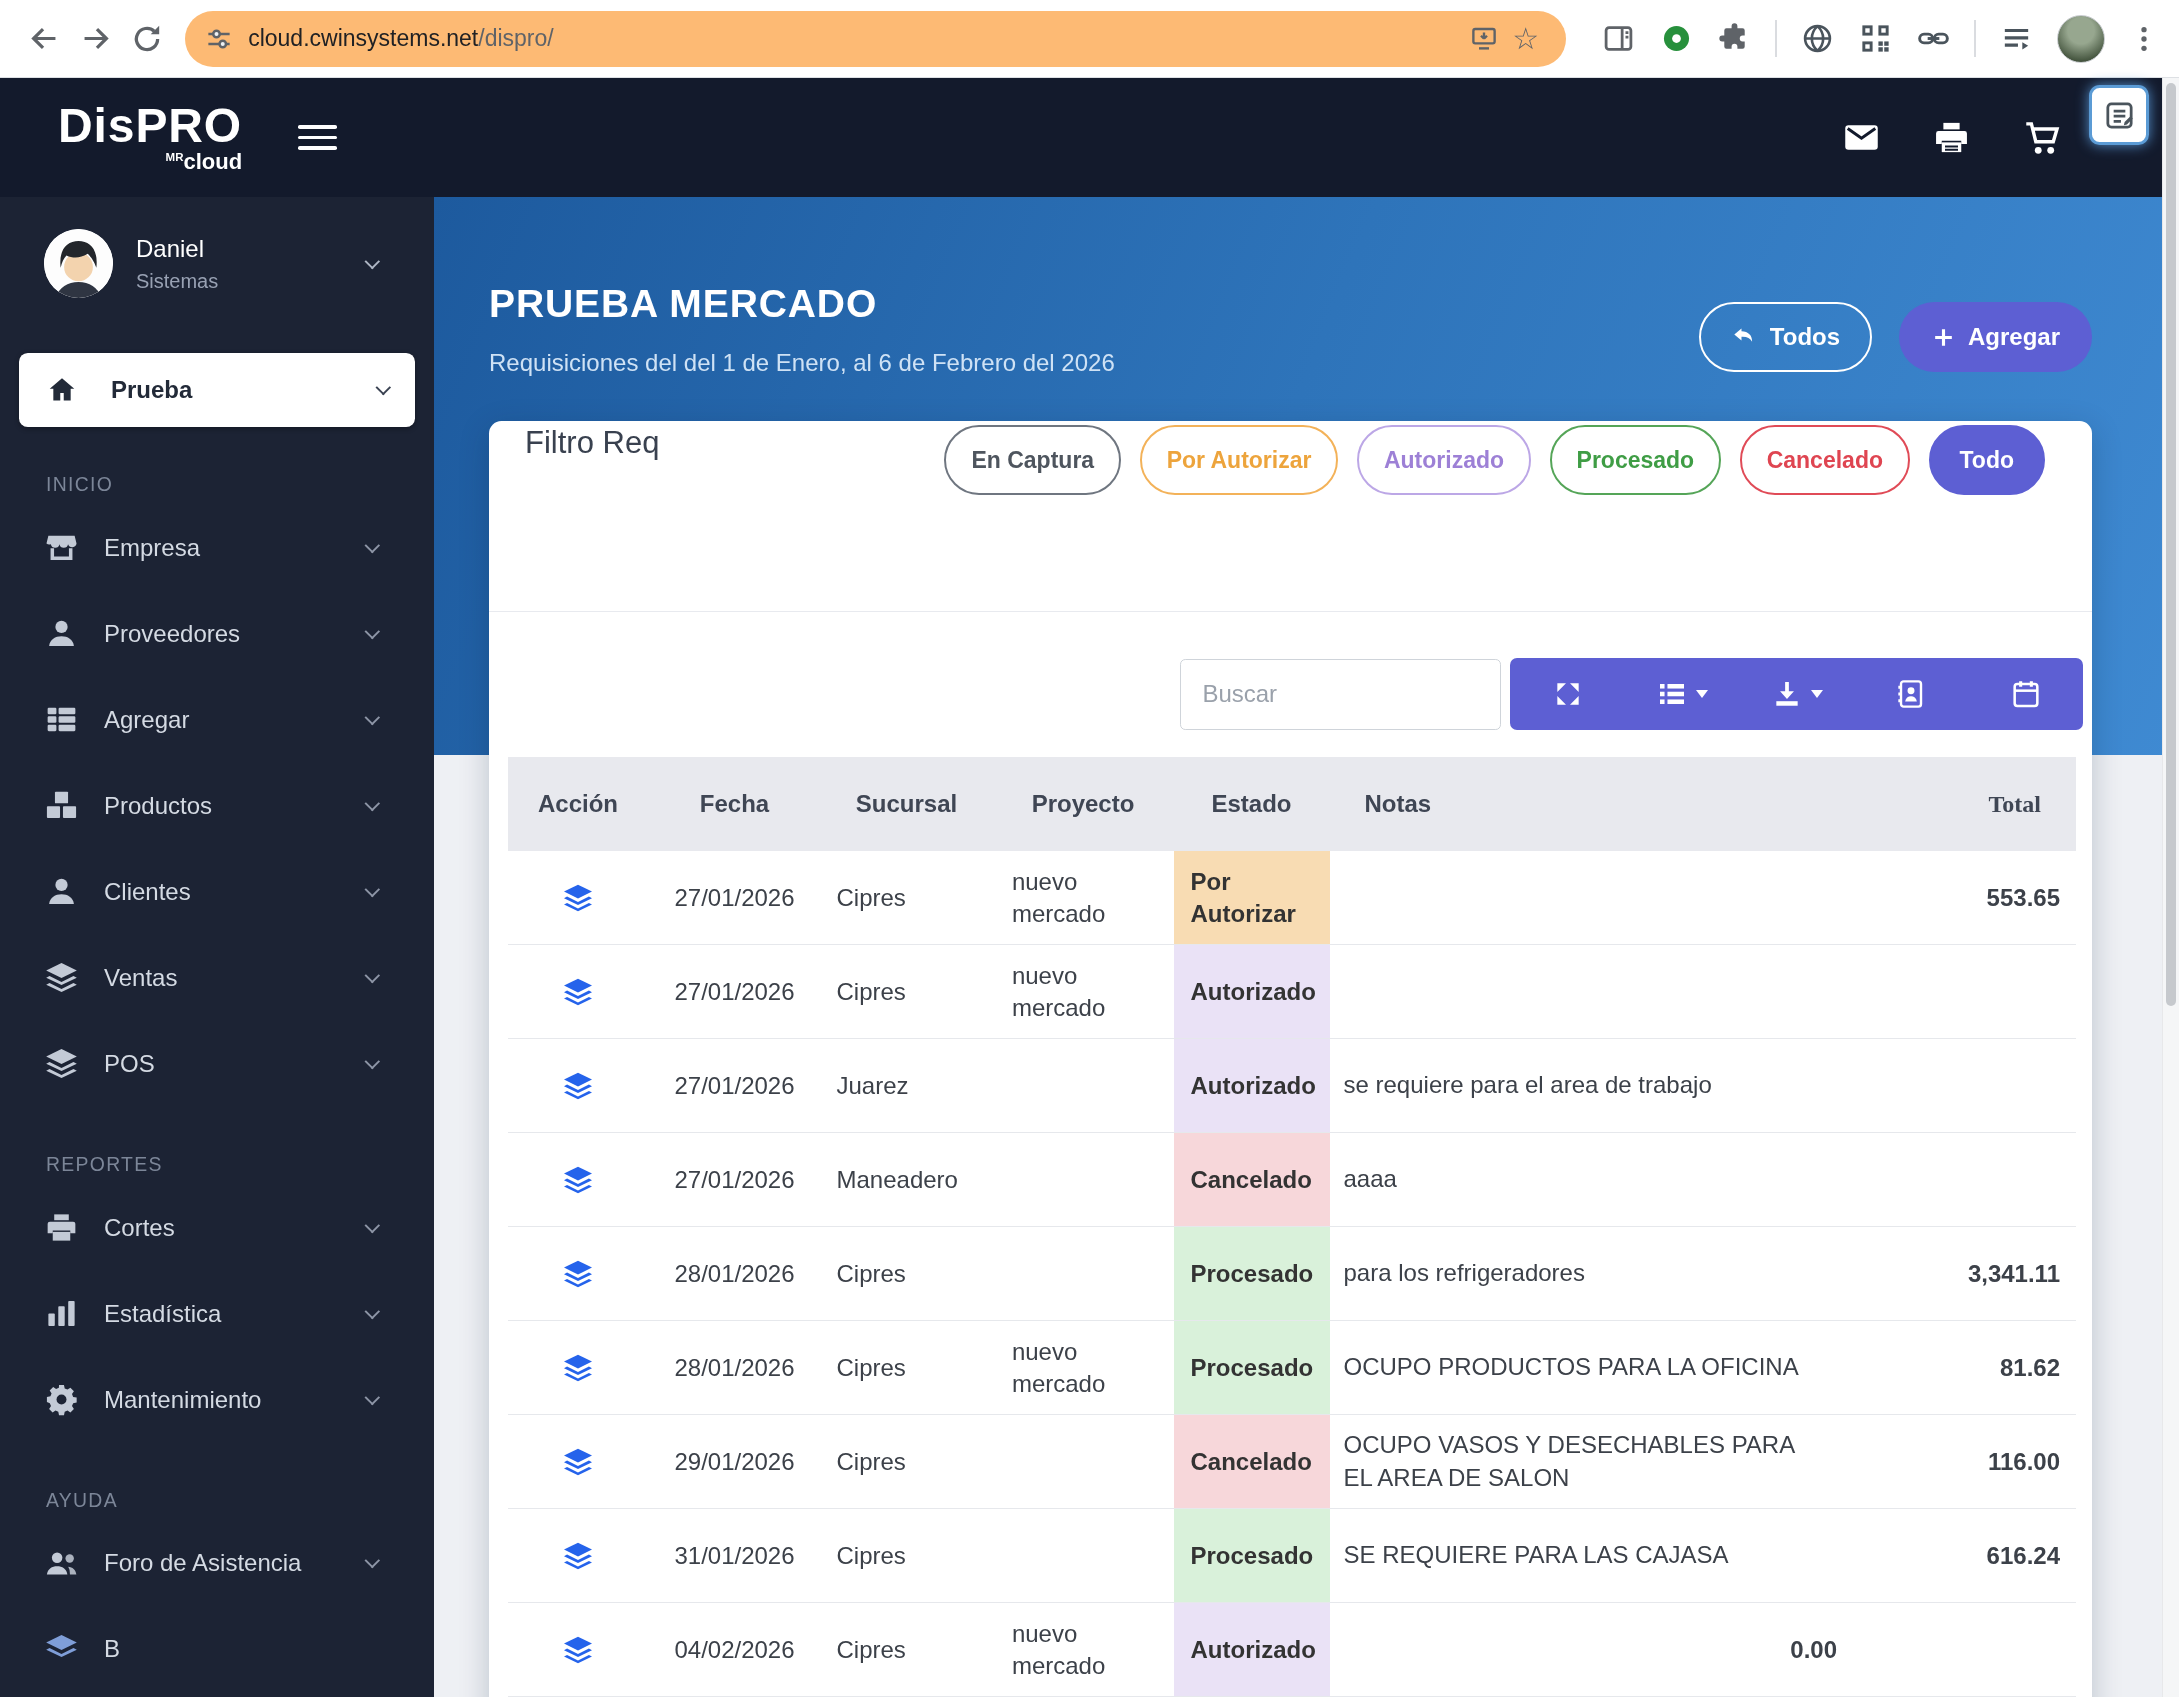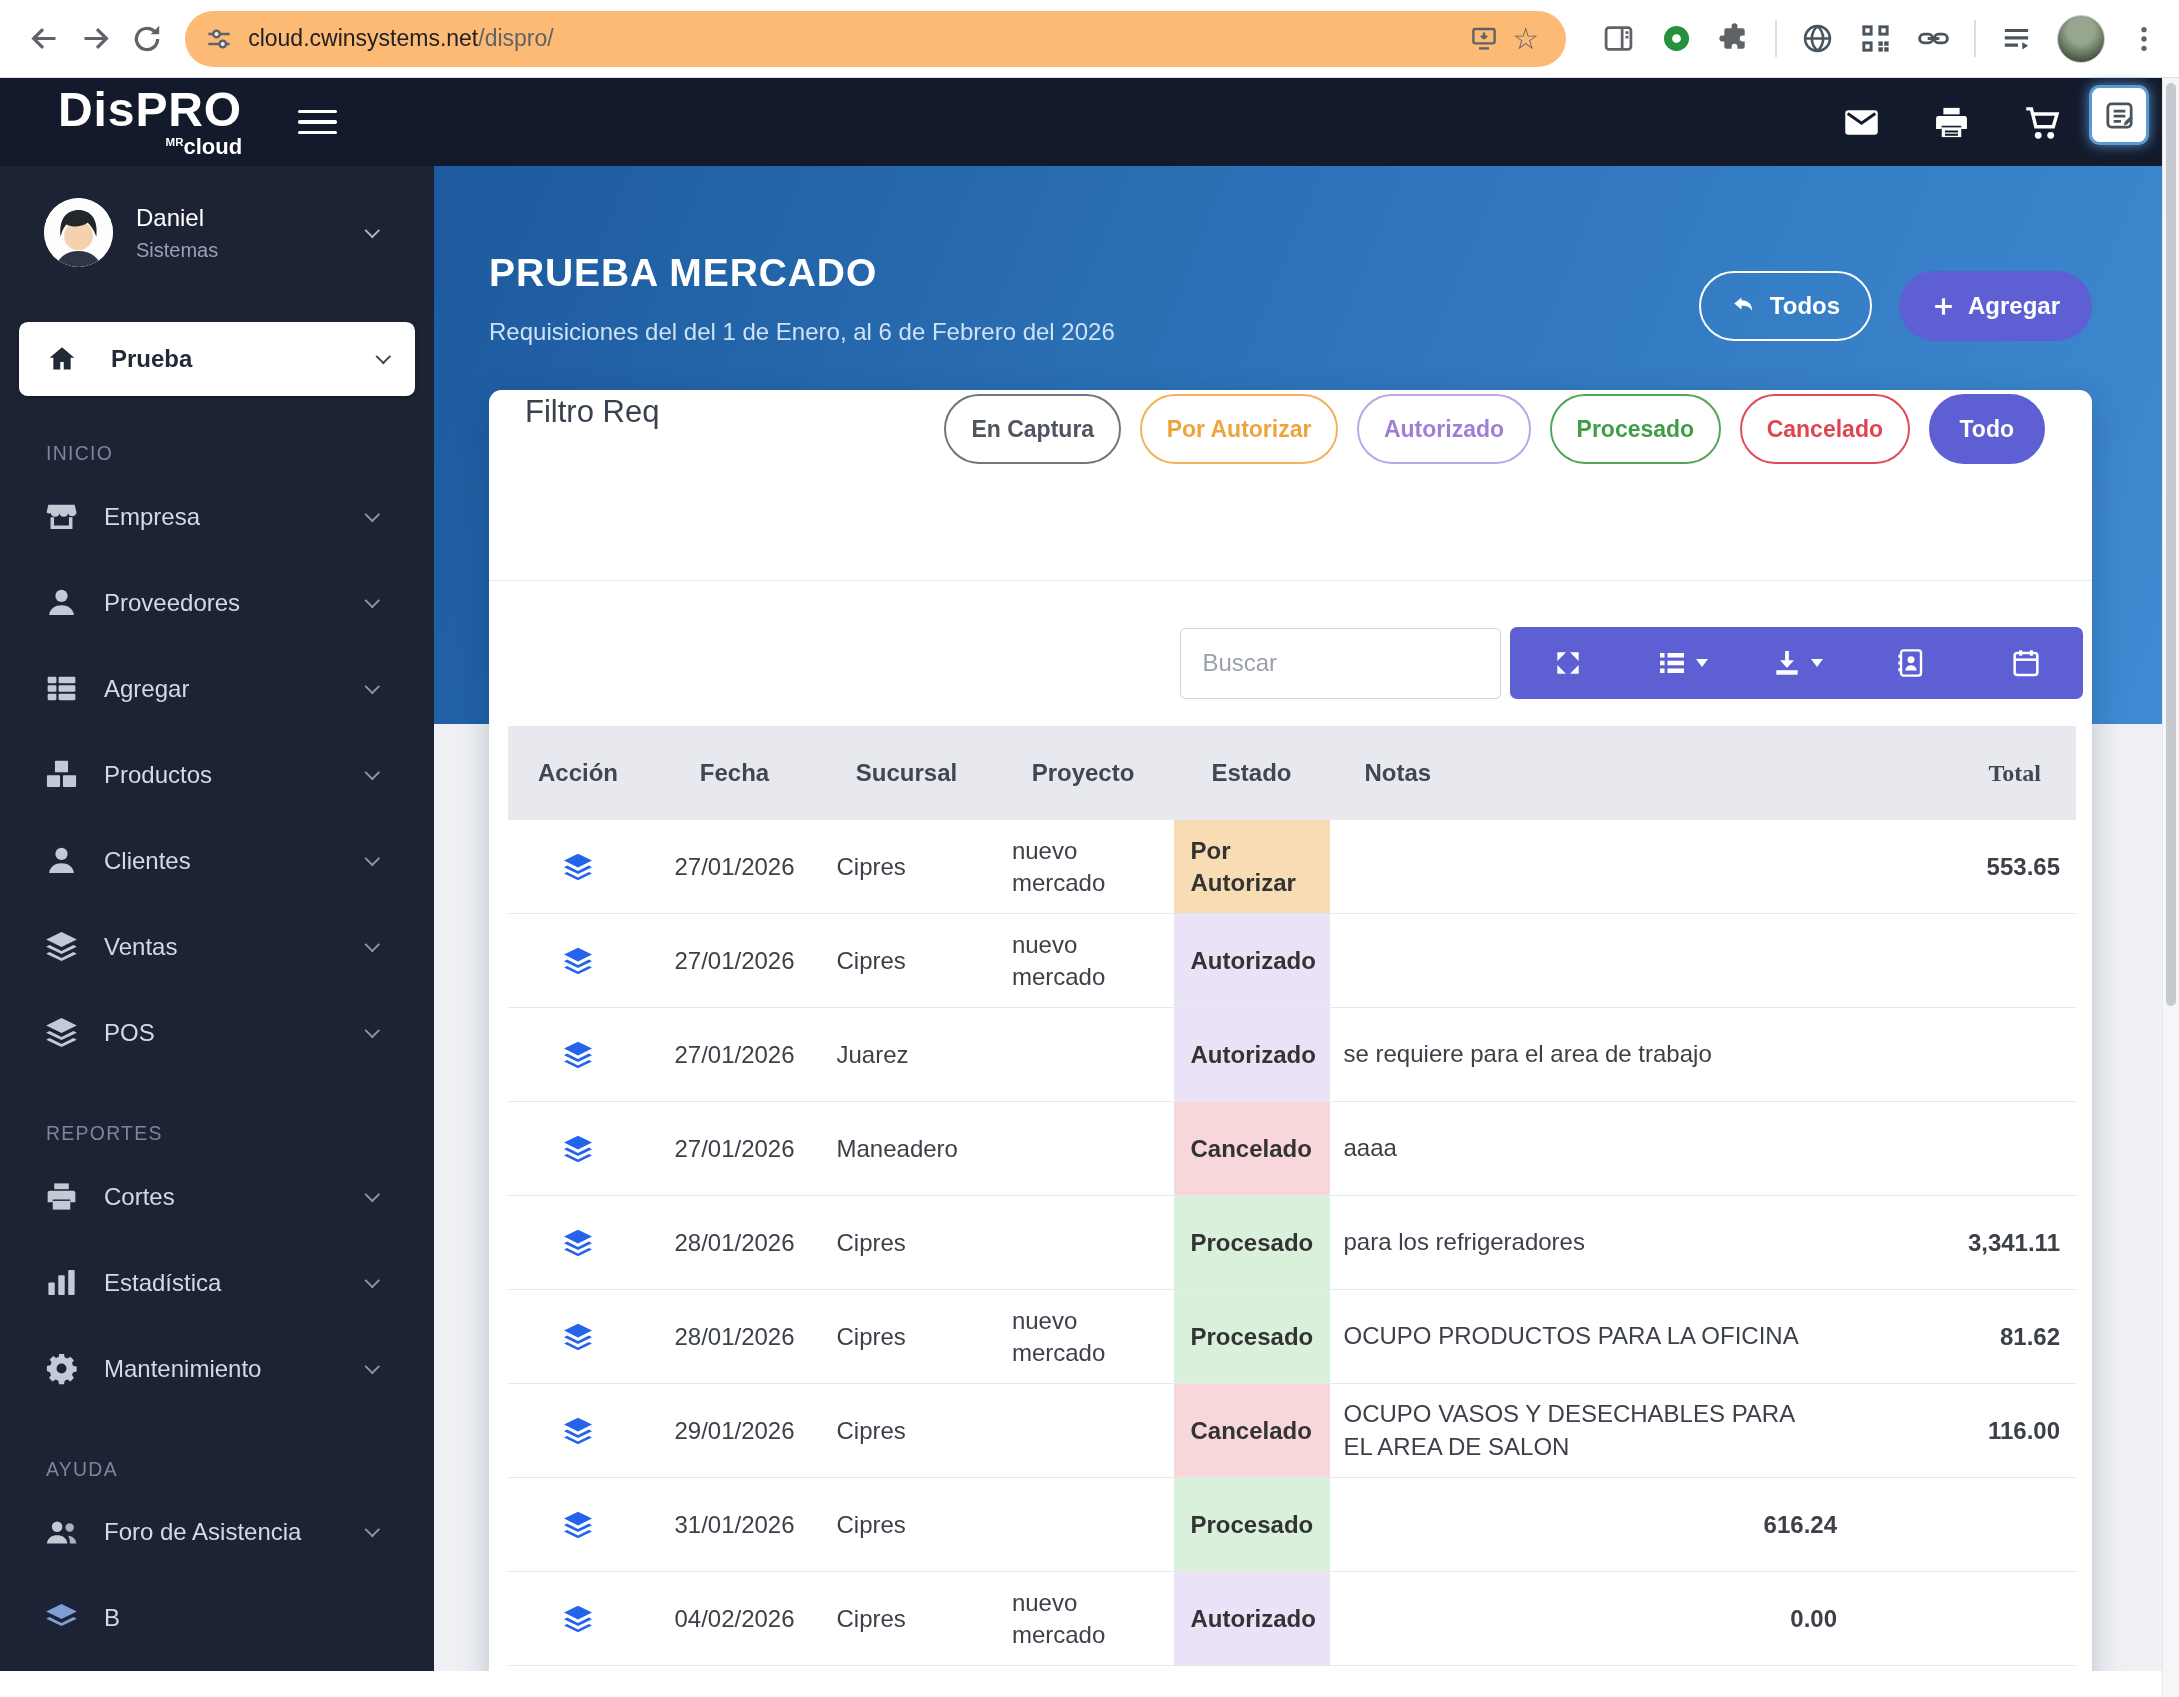--- a/index.html
+++ b/index.html
@@ -12,21 +12,21 @@
   .chrome-btn { width:51px; height:51px; border-radius:50%; display:flex; align-items:center; justify-content:center; flex:0 0 auto; cursor:pointer; }
   .url-pill { flex:1; height:56px; background:#fdba74; border-radius:28px; display:flex; align-items:center; margin:0 35px 0 12.4px; padding:0 19.4px; min-width:0; }
   .url-text { font-size:23px; color:#202124; margin-left:14px; white-space:nowrap; overflow:hidden; flex:1; }
   .url-text .path { color:#5f6368; }
   .chrome-right { display:flex; align-items:center; gap:23px; flex:0 0 auto; }
   .chrome-sep { width:1.8px; height:37px; background:#dadce0; }
   .avatar-photo { width:48px; height:48px; border-radius:50%; background:radial-gradient(circle at 50% 32%, #97a78f 0 34%, #44543e 78%); border:0.9px solid #c9ccd0; }
   .star-glyph { font-size:30px; color:#5f6368; line-height:1; }
 
   
-  .topbar { height:88px; background:#131a2c; display:flex; align-items:center; padding:0 0 0 58px; position:relative; }
+  .topbar { height:119px; background:#131a2c; display:flex; align-items:center; padding:0 0 0 58px; position:relative; }
   .logo { color:#fff; line-height:1; }
   .logo-main { font-size:48px; font-weight:bold; letter-spacing:0.9px; }
   .logo-sub-line { text-align:right; font-size:22px; font-weight:bold; margin-top:1.8px; }
   .logo-sub-line sup { font-size:11.5px; }
   .hamburger { margin-left:56px; width:39px; cursor:pointer; }
   .hamburger span { display:block; height:3.5px; background:#fff; border-radius:1.8px; margin:7px 0; }
   .topbar-icons { margin-left:auto; display:flex; align-items:center; gap:51px; margin-right:116px; }
   .topbar-iconbtn { color:#fff; cursor:pointer; }
   .pinned-ext { position:absolute; top:7px; right:30px; width:60px; height:60px; background:#fff; border-radius:10.6px; border:3.5px solid #5b9bd5; box-shadow:0 0 12.4px rgba(90,155,220,.9); display:flex; align-items:center; justify-content:center; cursor:pointer; }
 
@@ -664,20 +664,21 @@
                     <path d="M12 2 1.5 7.2 12 12.4 22.5 7.2Z" fill="currentColor"></path>
                     <path d="m3.8 10.9-2.3 1.2L12 17.2l10.5-5.1-2.3-1.2L12 15Z" fill="currentColor"></path>
                     <path d="m3.8 15.7-2.3 1.2L12 22l10.5-5.1-2.3-1.2L12 19.8Z" fill="currentColor"></path>
                   </svg>
       </button>
     </div>
     <div class="td td-fecha">31/01/2026</div>
     <div class="td td-sucursal">Cipres</div>
     <div class="td td-proyecto"></div>
     <div class="td td-estado estado-procesado">Procesado</div>
+    <div class="td td-notas">SE REQUIERE PARA LAS CAJASA</div>
     <div class="td td-total">616.24</div>
   </div>
 
   <div class="trow">
     <div class="td td-accion">
       <button class="row-action">
         <svg width="32" height="32" viewBox="0 0 24 24">
                     <path d="M12 2 1.5 7.2 12 12.4 22.5 7.2Z" fill="currentColor"></path>
                     <path d="m3.8 10.9-2.3 1.2L12 17.2l10.5-5.1-2.3-1.2L12 15Z" fill="currentColor"></path>
                     <path d="m3.8 15.7-2.3 1.2L12 22l10.5-5.1-2.3-1.2L12 19.8Z" fill="currentColor"></path>

